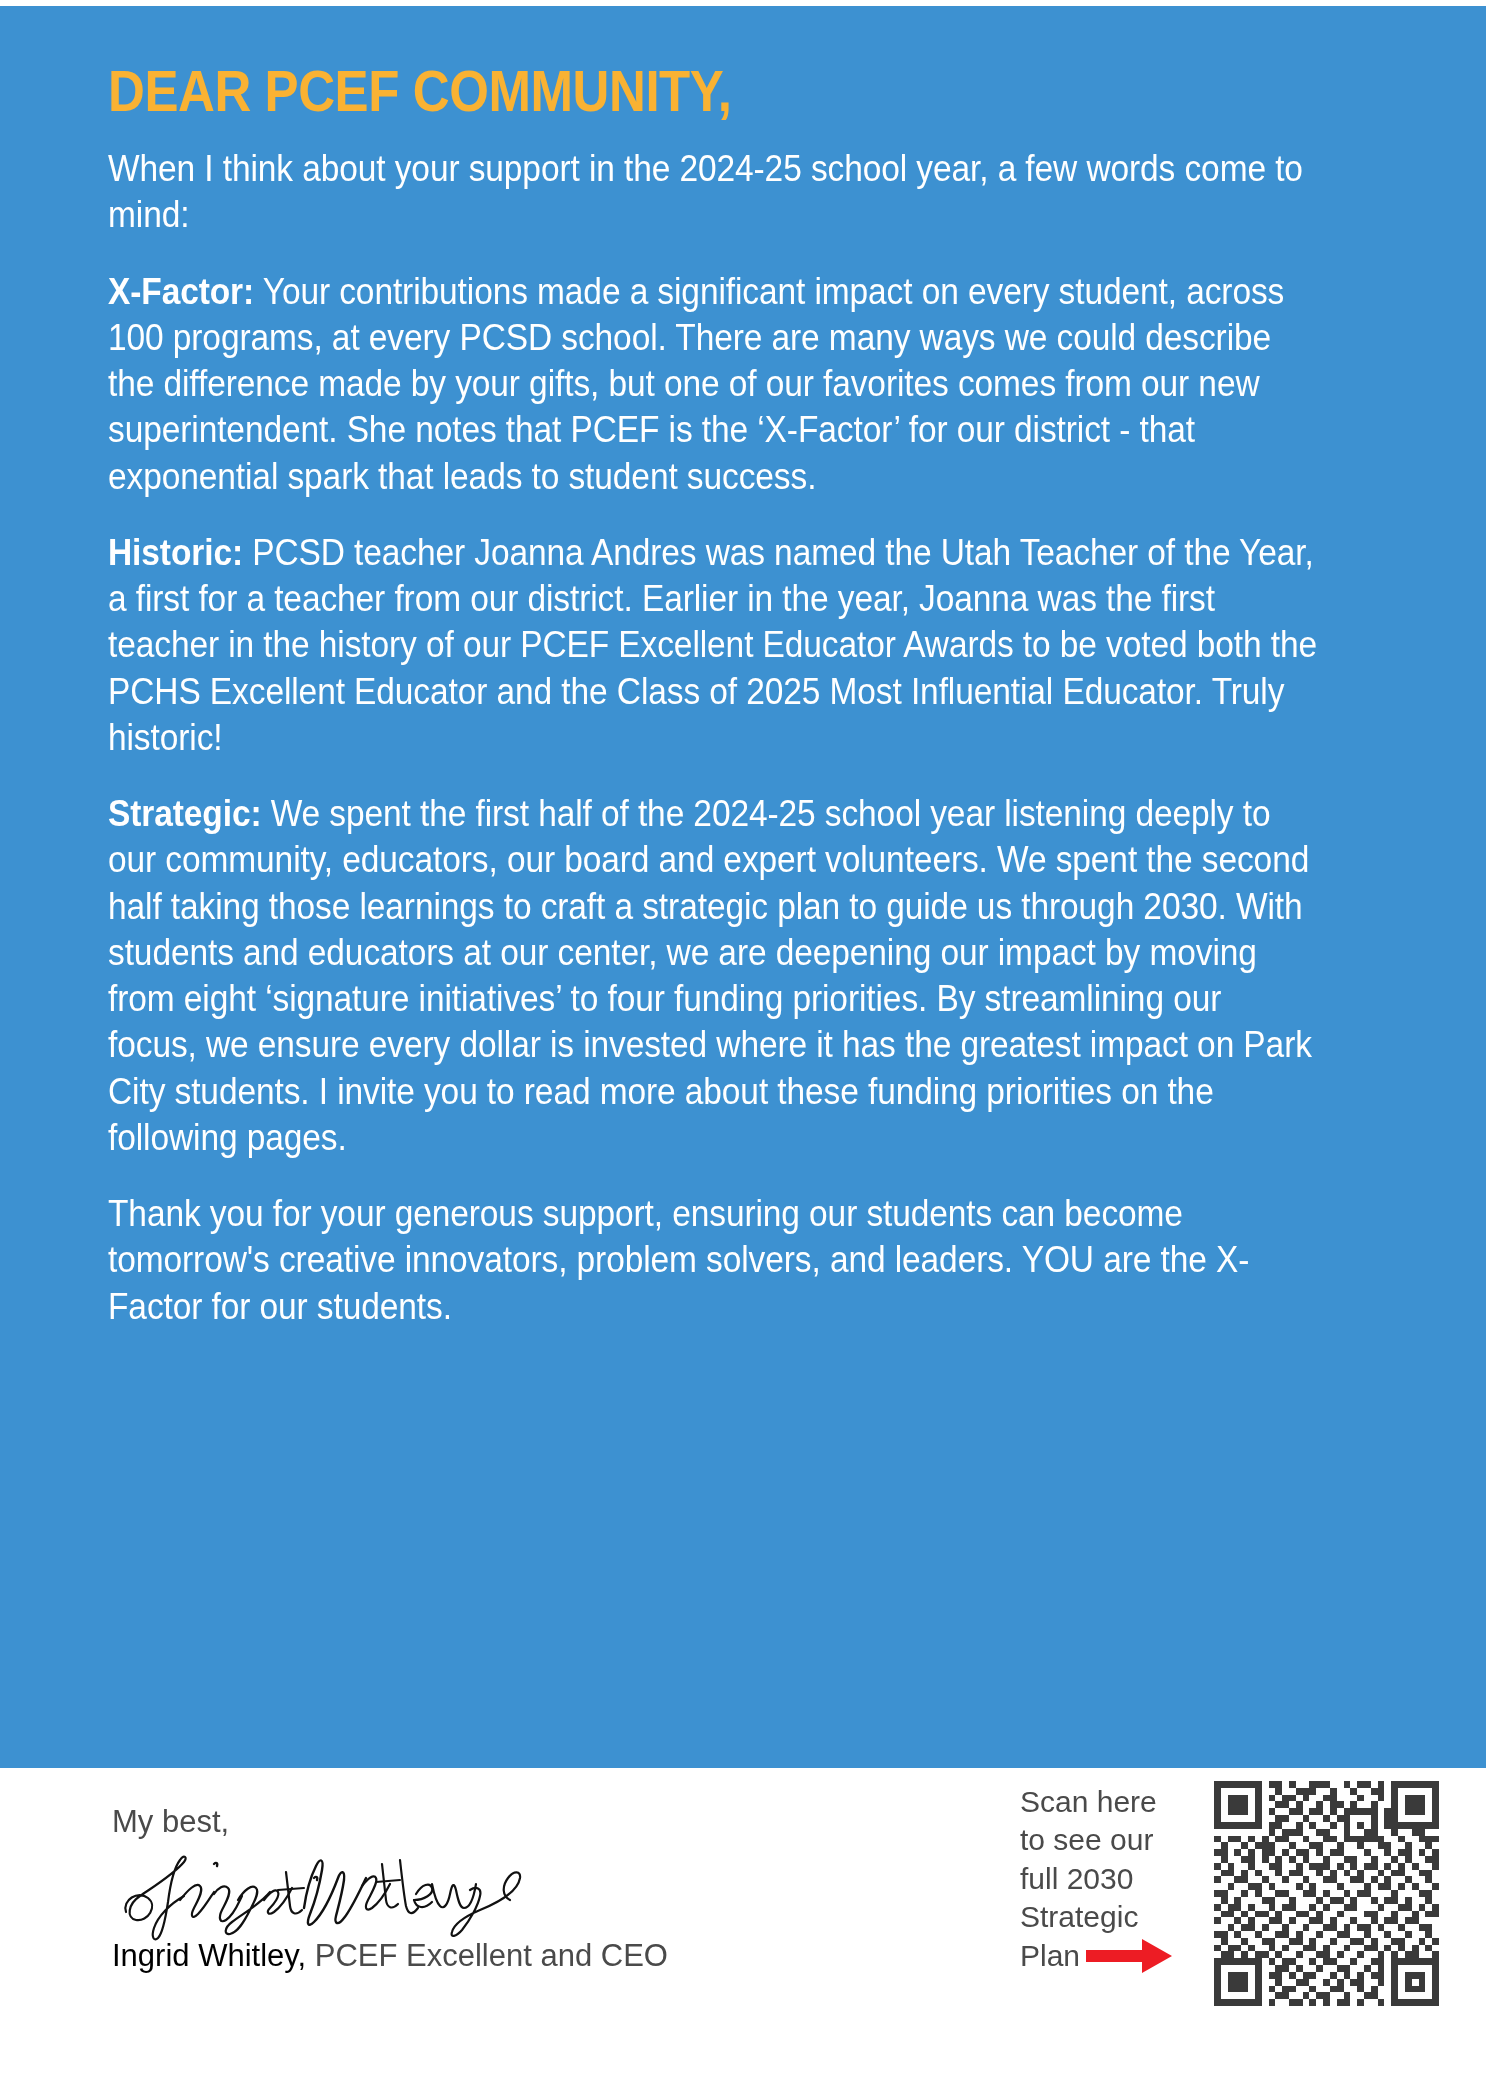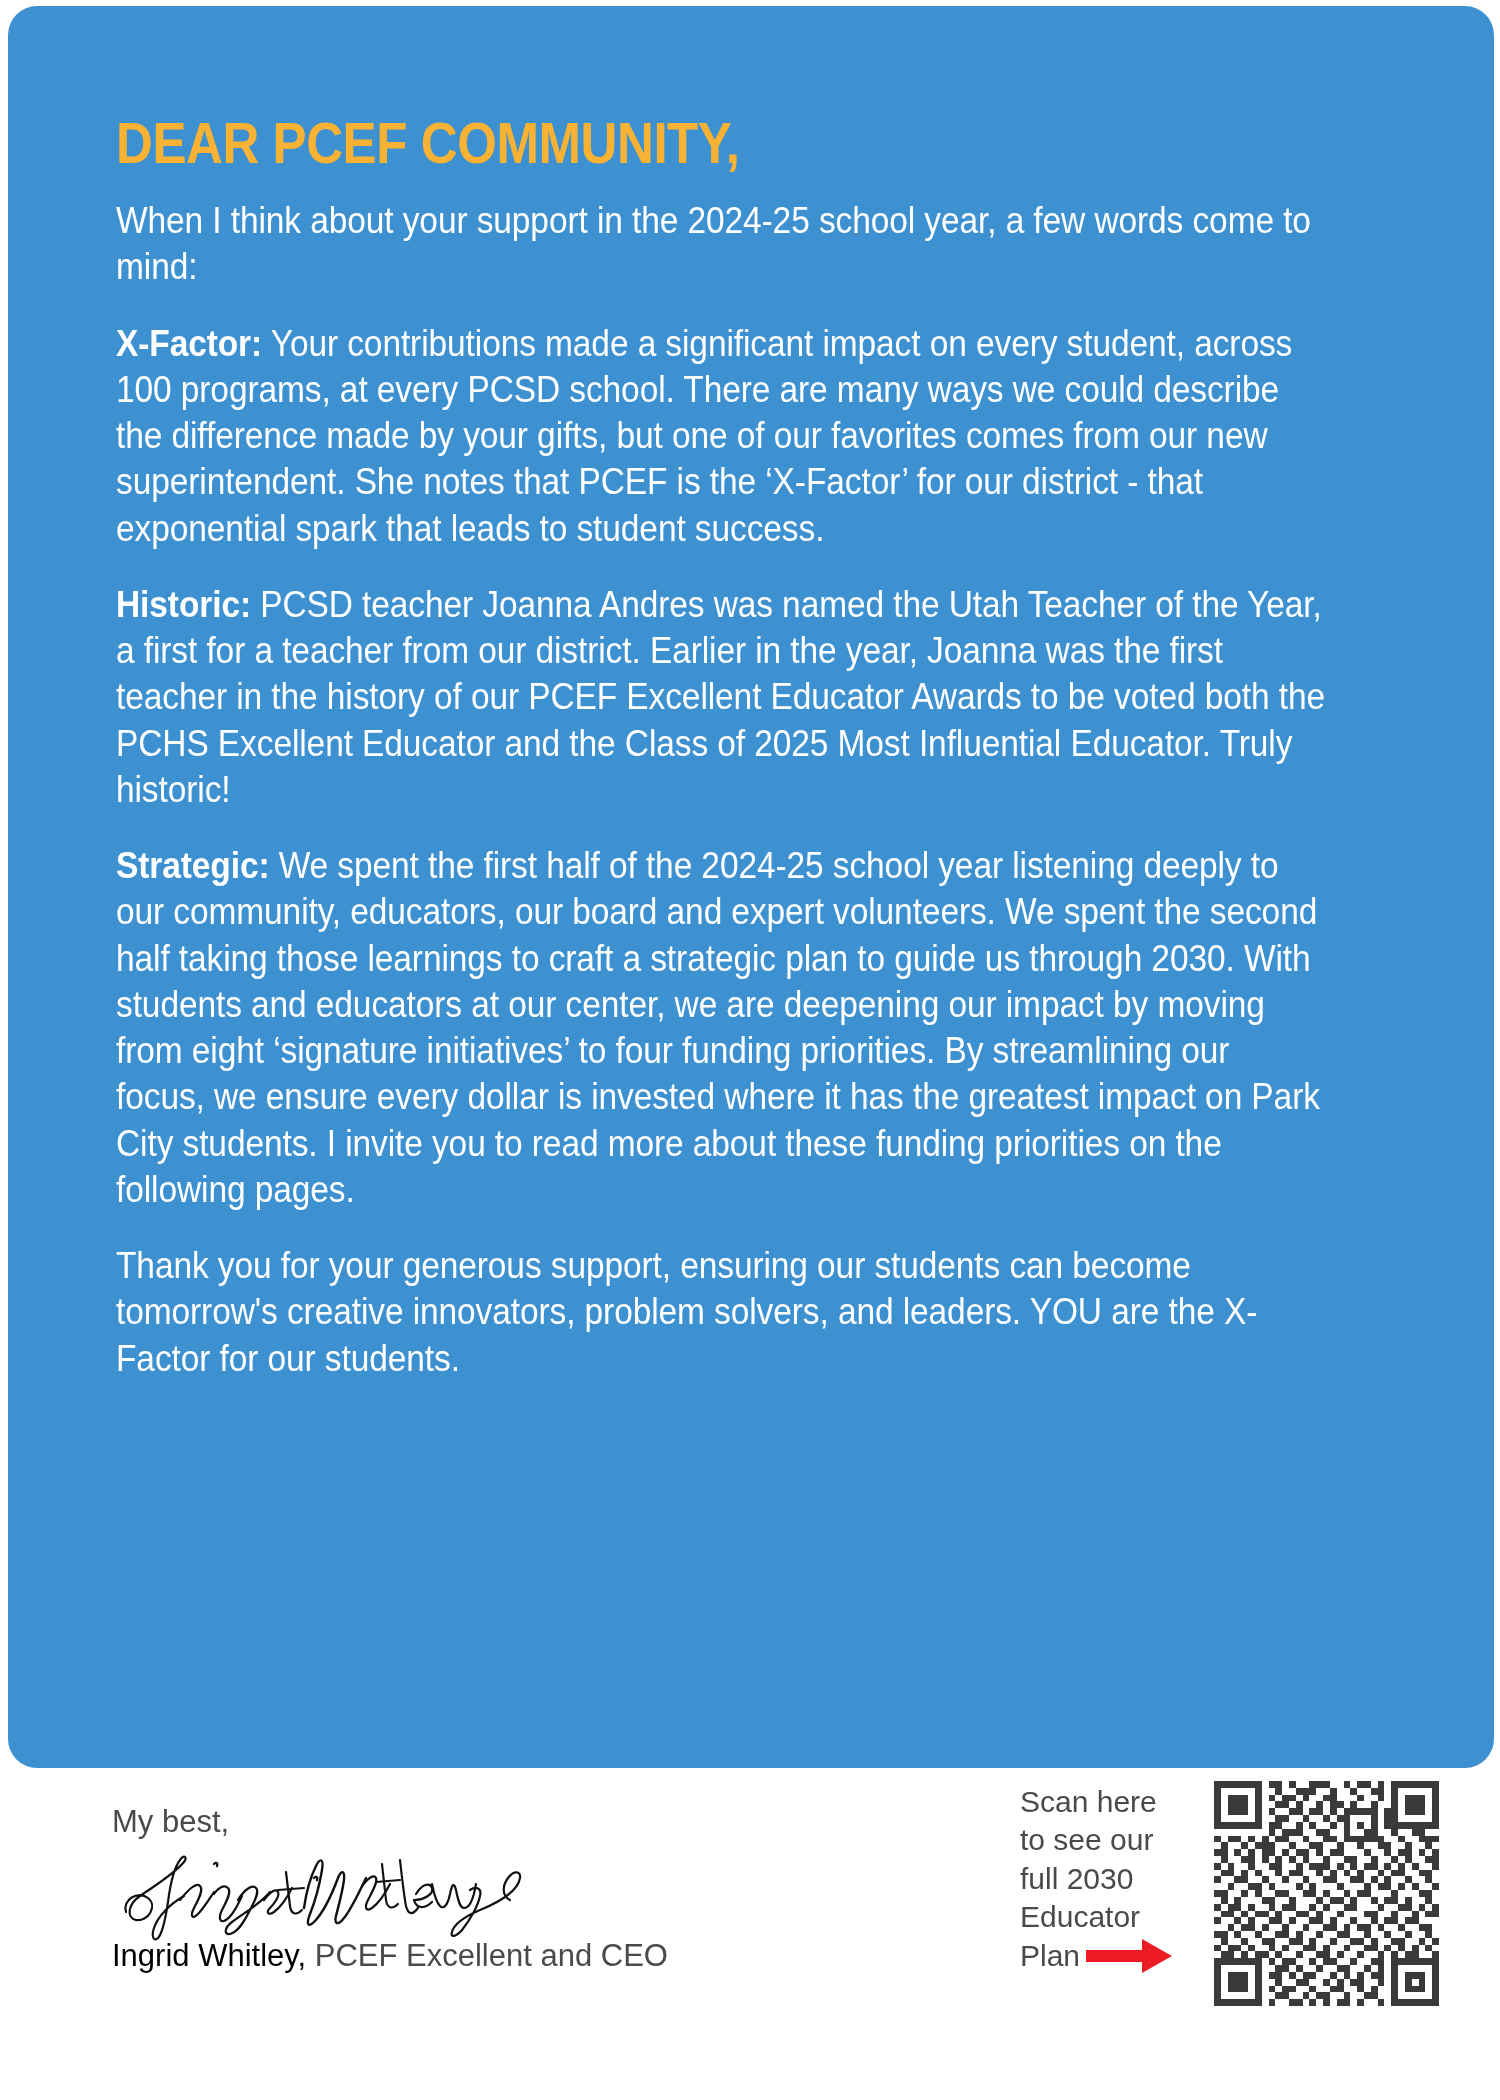--- a/index.html
+++ b/index.html
@@ -18,27 +18,26 @@
   .page {
     position: relative;
     width: 1500px;
     height: 2100px;
     background: #ffffff;
   }
 
   
   .letter-panel {
     position: absolute;
-    left: 8px;
+    left: 0;
     top: 6px;
     width: 1486px;
     height: 1762px;
     background: #3d91d1;
-    padding: 108px 0 0 108px;
-    border-radius: 29px;
+    padding: 56px 0 0 108px;
   }
 
   .letter-inner {
     width: 1300px;
   }
 
   .letter-title {
     font-family: "Liberation Sans Narrow", "Liberation Sans", sans-serif;
     font-weight: bold;
     font-size: 58px;
@@ -239,21 +238,21 @@
         <span class="name-red">Ingrid Whitley,</span><span> PCEF Excellent and CEO</span>
       </p>
     </div>
 
     <div class="scan-block">
 
       <div class="scan-text">
         <span class="line">Scan here</span>
         <span class="line">to see our</span>
         <span class="line">full 2030</span>
-        <span class="line">Educator</span>
+        <span class="line">Strategic</span>
         <span class="scan-last-line">
           <span>Plan</span>
           <span class="arrow-icon">
             <svg width="86" height="34" viewBox="0 0 86 34" xmlns="http://www.w3.org/2000/svg">
               <path d="M0 11 L56 11 L56 0 L86 17 L56 34 L56 23 L0 23 Z" fill="#ed1c24"></path>
             </svg>
           </span>
         </span>
       </div>
 

